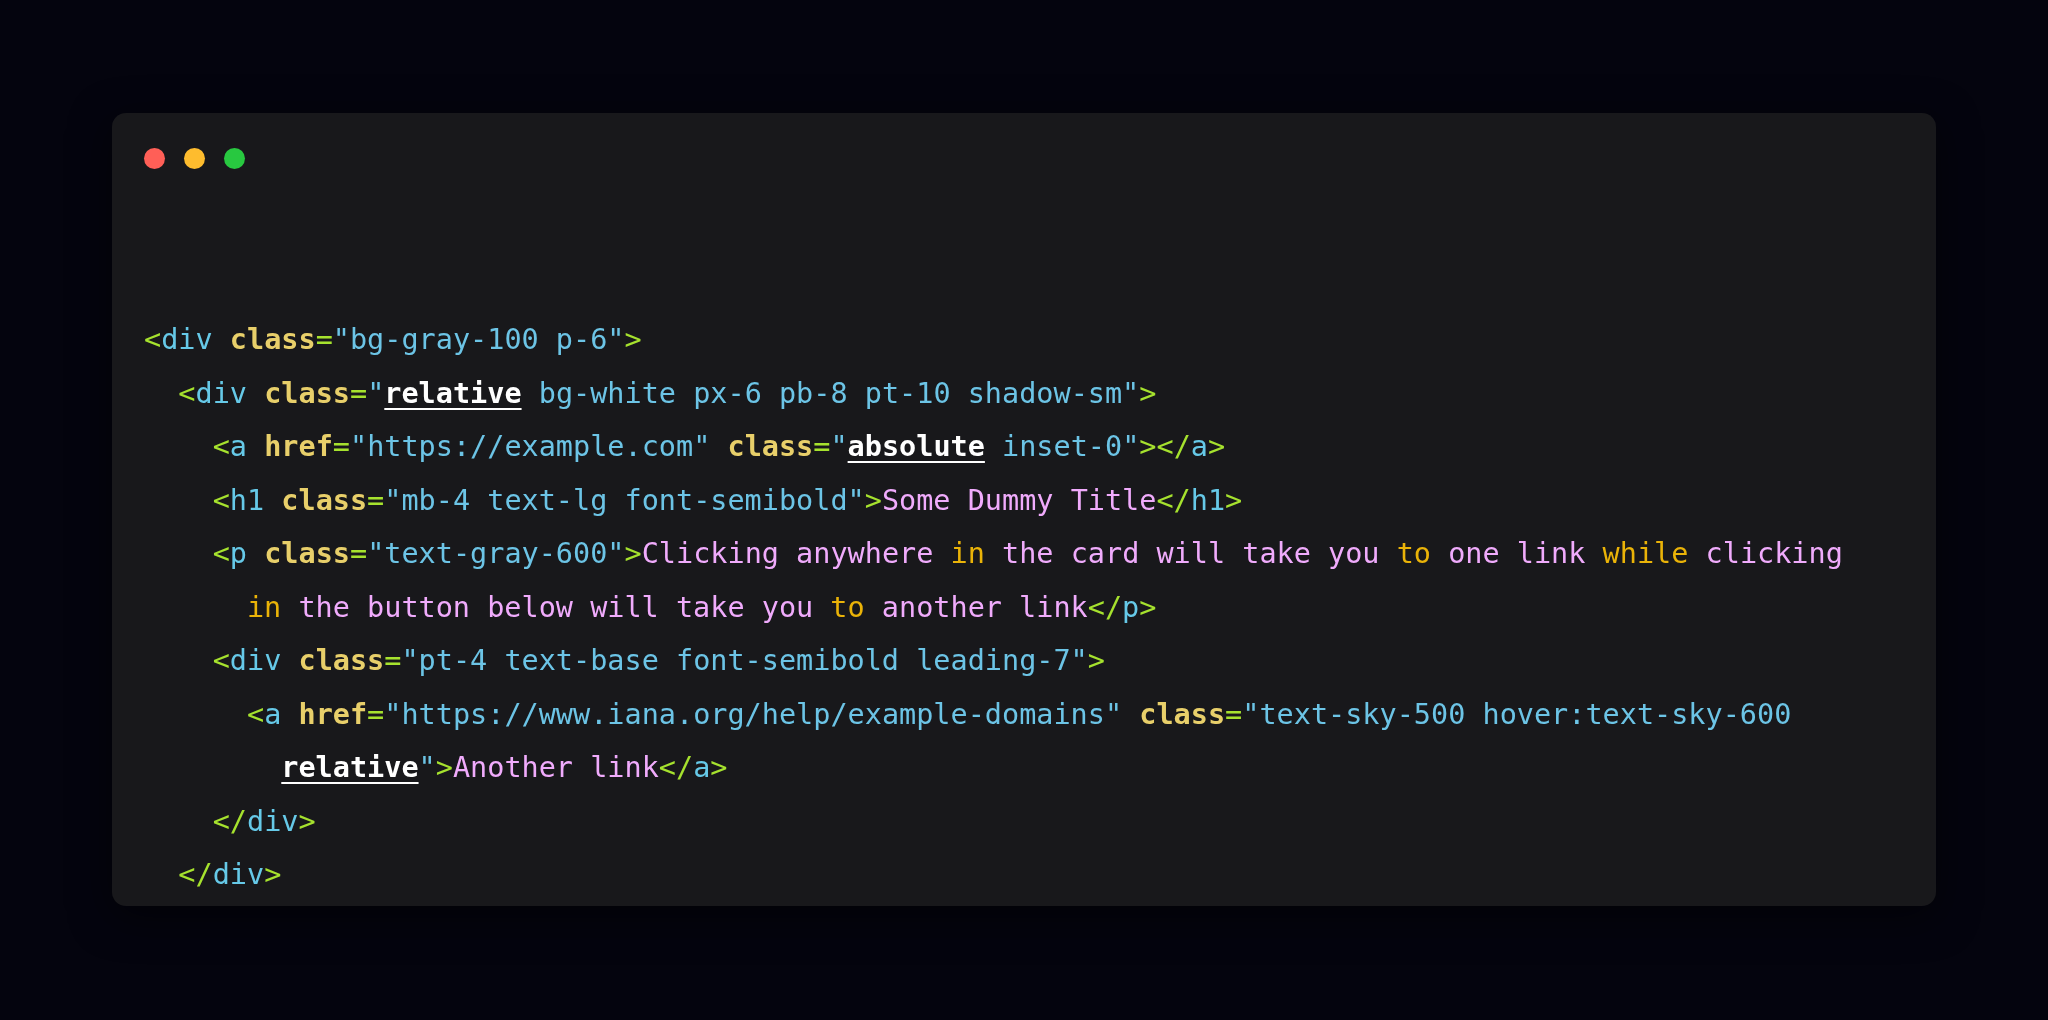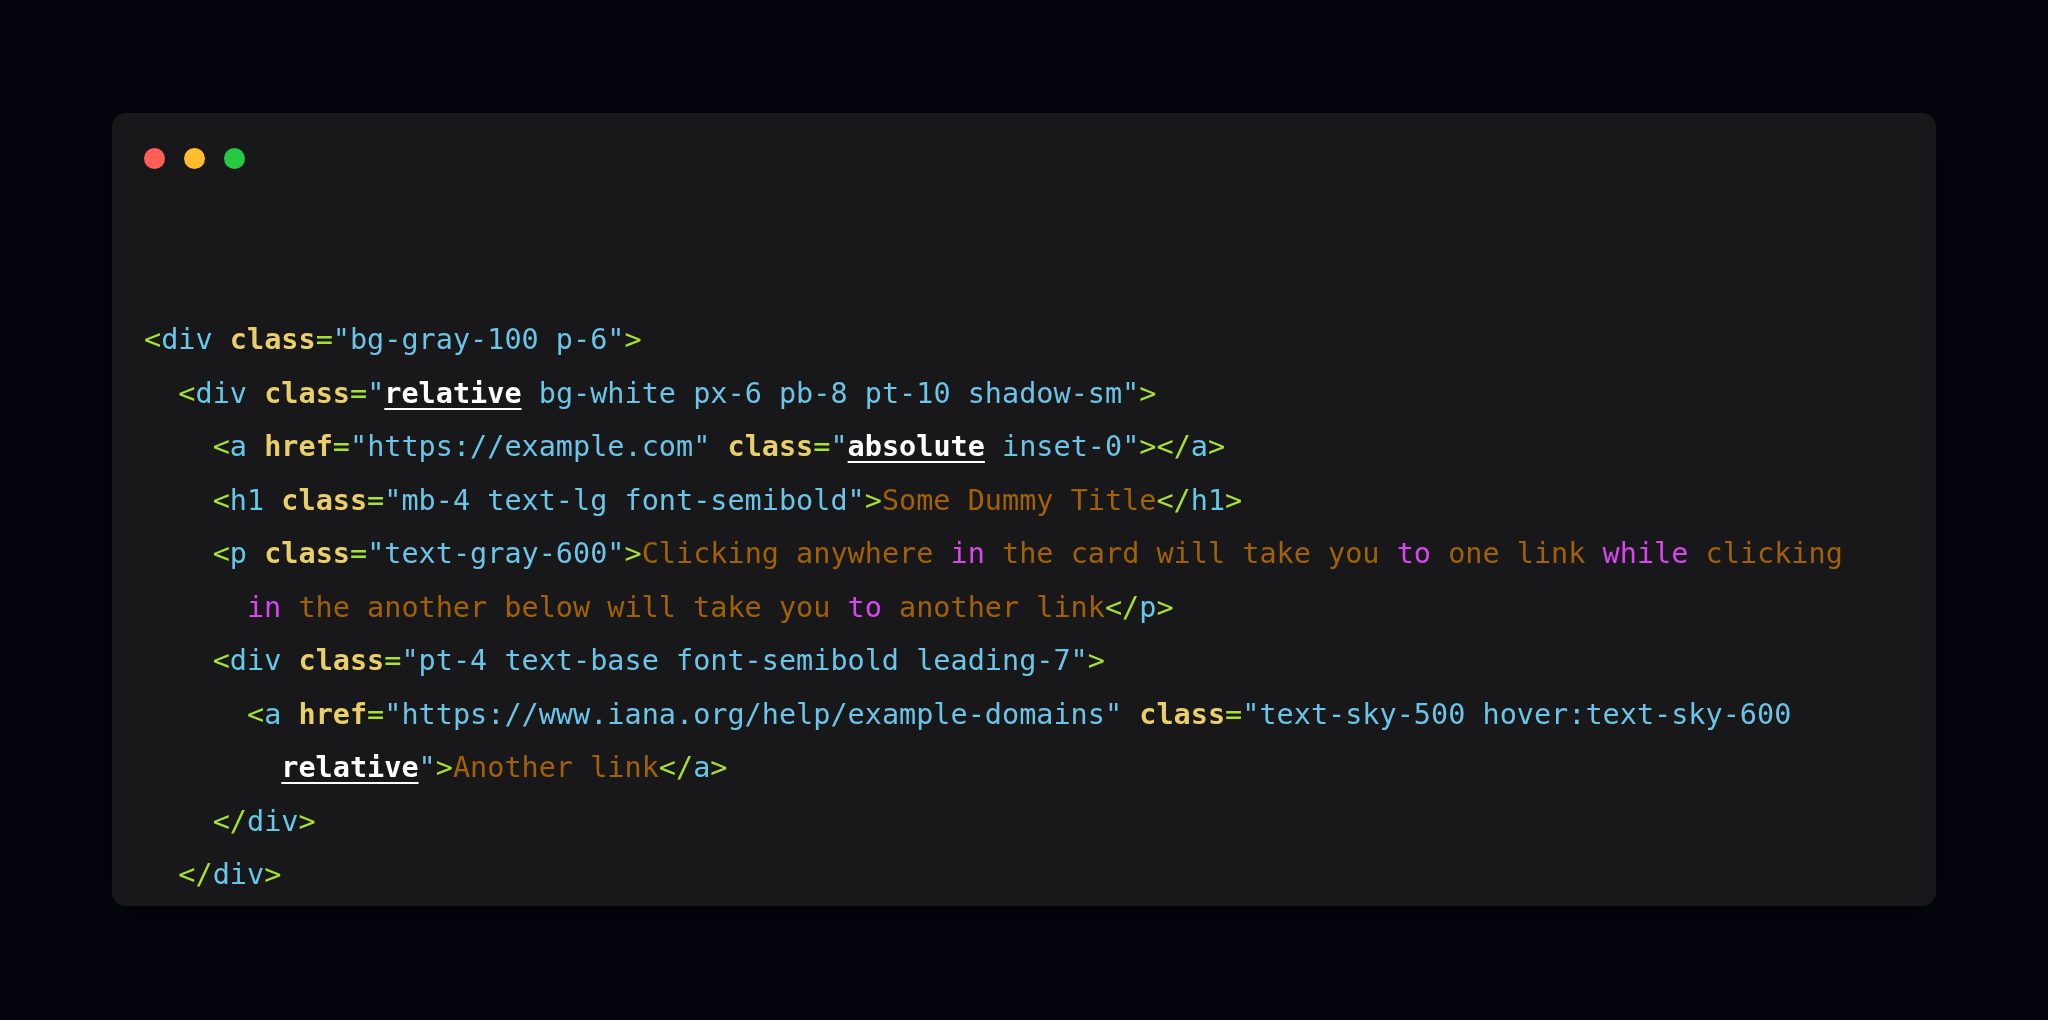--- a/index.html
+++ b/index.html
@@ -58,22 +58,22 @@
     font-size: 28.5px;
     line-height: 53.5px;
     color: #8ec7e8;
     white-space: pre;
     letter-spacing: 0px;
   }
   .t-punc   { color: #a6e22e; }   
   .t-tag    { color: #66c9e8; text-align: right; }   
   .t-attr   { color: #e8cf6a; font-weight: bold; }   
   .t-str    { color: #6cc4e6; }   
-  .t-text   { color: #a16207; }   
-  .t-kw     { color: #d946ef; }   
+  .t-text   { color: #f0abfc; }   
+  .t-kw     { color: #eab308; }   
   .t-hl {
     color: #ffffff;
     font-weight: bold;
     text-decoration: underline;
     text-underline-offset: 5px;
     text-decoration-thickness: 2px;
     margin-top: 32px;
   }
 </style>
 </head>
@@ -90,21 +90,21 @@
         <span class="dot green"></span>
       </div>
     </div>
 
     <div class="code-body">
       <pre class="code" id="code-block"><span><span class="t-punc">&lt;</span><span class="t-tag">div</span><span> </span><span class="t-attr">class</span><span class="t-punc">=</span><span class="t-str">"bg-gray-100 p-6"</span><span class="t-punc">&gt;</span></span>
 <span><span>  </span><span class="t-punc">&lt;</span><span class="t-tag">div</span><span> </span><span class="t-attr">class</span><span class="t-punc">=</span><span class="t-str">"</span><span class="t-hl">relative</span><span class="t-str"> bg-white px-6 pb-8 pt-10 shadow-sm"</span><span class="t-punc">&gt;</span></span>
 <span><span>    </span><span class="t-punc">&lt;</span><span class="t-tag">a</span><span> </span><span class="t-attr">href</span><span class="t-punc">=</span><span class="t-str">"https://example.com"</span><span> </span><span class="t-attr">class</span><span class="t-punc">=</span><span class="t-str">"</span><span class="t-hl">absolute</span><span class="t-str"> inset-0"</span><span class="t-punc">&gt;</span><span class="t-punc">&lt;/</span><span class="t-tag">a</span><span class="t-punc">&gt;</span></span>
 <span><span>    </span><span class="t-punc">&lt;</span><span class="t-tag">h1</span><span> </span><span class="t-attr">class</span><span class="t-punc">=</span><span class="t-str">"mb-4 text-lg font-semibold"</span><span class="t-punc">&gt;</span><span class="t-text">Some Dummy Title</span><span class="t-punc">&lt;/</span><span class="t-tag">h1</span><span class="t-punc">&gt;</span></span>
 <span><span>    </span><span class="t-punc">&lt;</span><span class="t-tag">p</span><span> </span><span class="t-attr">class</span><span class="t-punc">=</span><span class="t-str">"text-gray-600"</span><span class="t-punc">&gt;</span><span class="t-text">Clicking anywhere </span><span class="t-kw">in</span><span class="t-text"> the card will take you </span><span class="t-kw">to</span><span class="t-text"> one link </span><span class="t-kw">while</span><span class="t-text"> clicking</span></span>
-<span><span>      </span><span class="t-kw">in</span><span class="t-text"> the another below will take you </span><span class="t-kw">to</span><span class="t-text"> another link</span><span class="t-punc">&lt;/</span><span class="t-tag">p</span><span class="t-punc">&gt;</span></span>
+<span><span>      </span><span class="t-kw">in</span><span class="t-text"> the button below will take you </span><span class="t-kw">to</span><span class="t-text"> another link</span><span class="t-punc">&lt;/</span><span class="t-tag">p</span><span class="t-punc">&gt;</span></span>
 <span><span>    </span><span class="t-punc">&lt;</span><span class="t-tag">div</span><span> </span><span class="t-attr">class</span><span class="t-punc">=</span><span class="t-str">"pt-4 text-base font-semibold leading-7"</span><span class="t-punc">&gt;</span></span>
 <span><span>      </span><span class="t-punc">&lt;</span><span class="t-tag">a</span><span> </span><span class="t-attr">href</span><span class="t-punc">=</span><span class="t-str">"https://www.iana.org/help/example-domains"</span><span> </span><span class="t-attr">class</span><span class="t-punc">=</span><span class="t-str">"text-sky-500 hover:text-sky-600</span></span>
 <span><span>        </span><span class="t-hl">relative</span><span class="t-str">"</span><span class="t-punc">&gt;</span><span class="t-text">Another link</span><span class="t-punc">&lt;/</span><span class="t-tag">a</span><span class="t-punc">&gt;</span></span>
 <span><span>    </span><span class="t-punc">&lt;/</span><span class="t-tag">div</span><span class="t-punc">&gt;</span></span>
 <span><span>  </span><span class="t-punc">&lt;/</span><span class="t-tag">div</span><span class="t-punc">&gt;</span></span>
 </pre>
     </div>
 
   </div>
 

